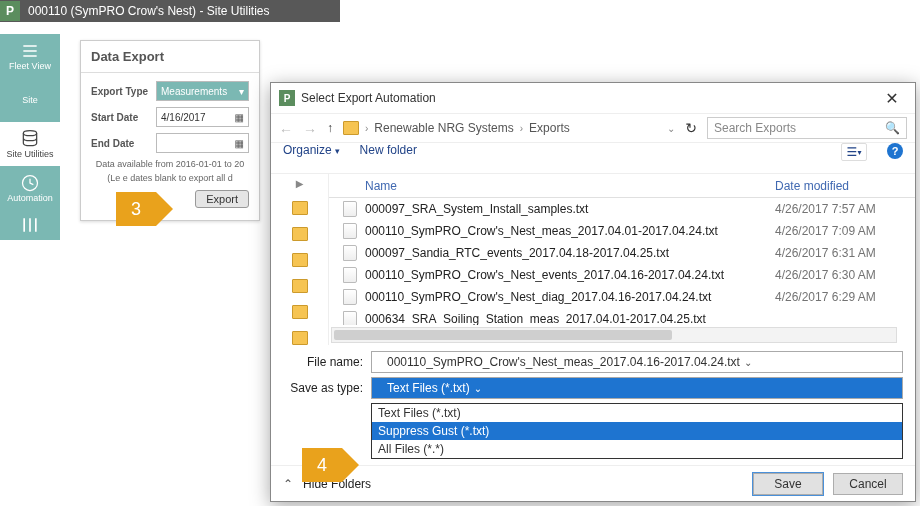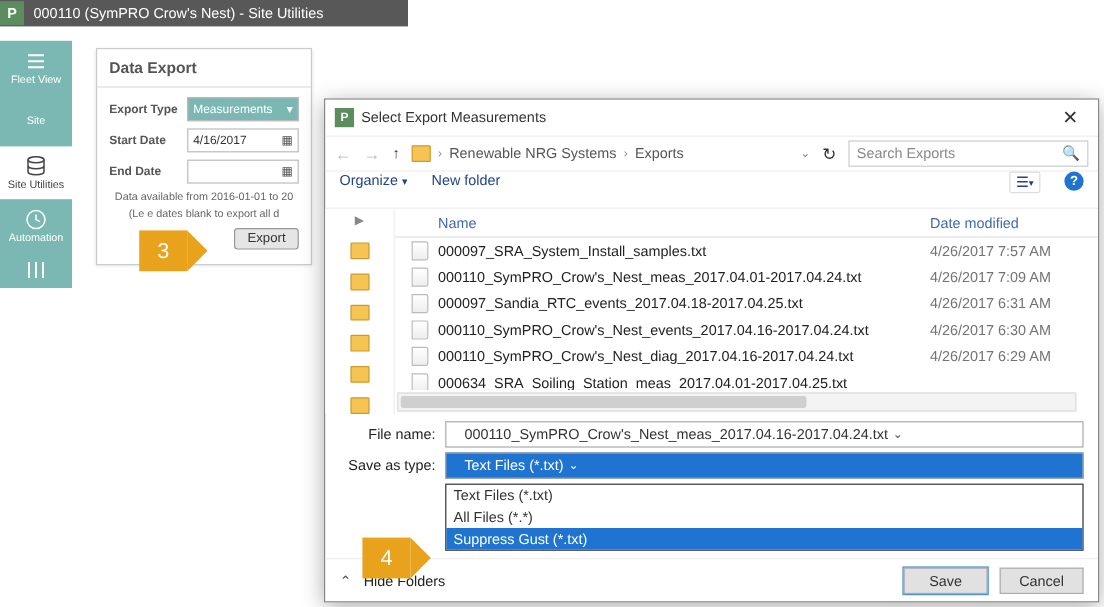--- a/index.html
+++ b/index.html
@@ -156,21 +156,21 @@
 </div>
 
 <div class="arrow-callout" style="left:116px;top:192px;">
   <div class="arrow-box">3</div>
   <div class="arrow-point"></div>
 </div>
 
 <div class="dialog">
   <div class="dlg-title">
     <div class="dlg-icon">P</div>
-    <span>Select Export Measurements</span>
+    <span>Select Export Automation</span>
     <span class="sp"></span>
     <span class="close">✕</span>
   </div>
 
   <div class="navbar">
     <span class="arrow">←</span>
     <span class="arrow">→</span>
     <span class="arrow" style="color:#333;font-size:12px;">↑</span>
     <div class="path">
       <div class="folder-ico"></div>
@@ -258,22 +258,22 @@
     </div>
     <div class="sf-row">
       <span class="lab">Save as type:</span>
       <div class="inp sel">
         <span>Text Files (*.txt)</span>
         <span class="caret" style="color:#fff">⌄</span>
       </div>
     </div>
     <div class="dropdown-open" id="type-dd">
         <div class="dd-opt">Text Files (*.txt)</div>
+        <div class="dd-opt hover">Suppress Gust (*.txt)</div>
         <div class="dd-opt">All Files (*.*)</div>
-        <div class="dd-opt hover">Suppress Gust (*.txt)</div>
       </div>
   </div>
 
   <div class="dlg-foot">
     <span style="color:#555">⌃</span>
     <span style="color:#222;">Hide Folders</span>
     <span class="sp"></span>
     <div class="dlg-btn def">Save</div>
     <div class="dlg-btn">Cancel</div>
   </div>

